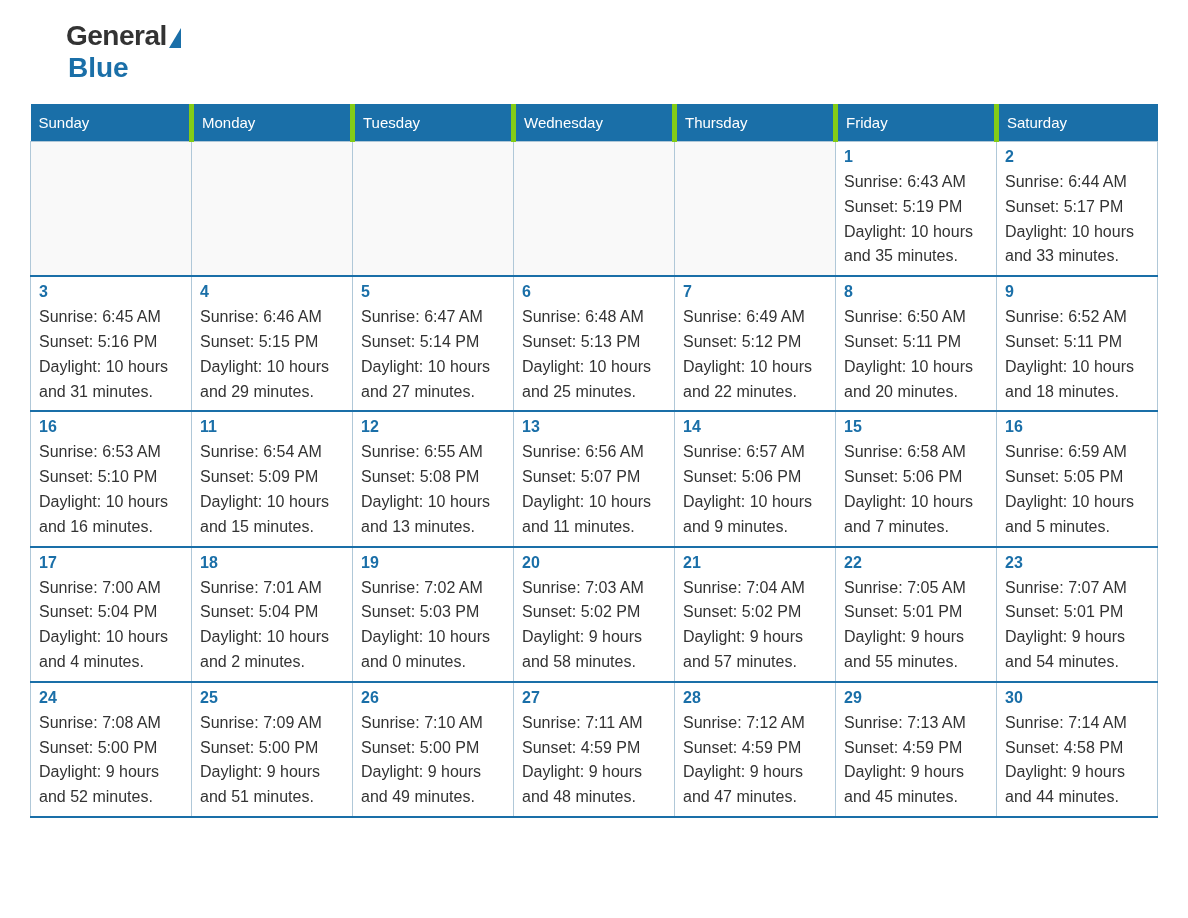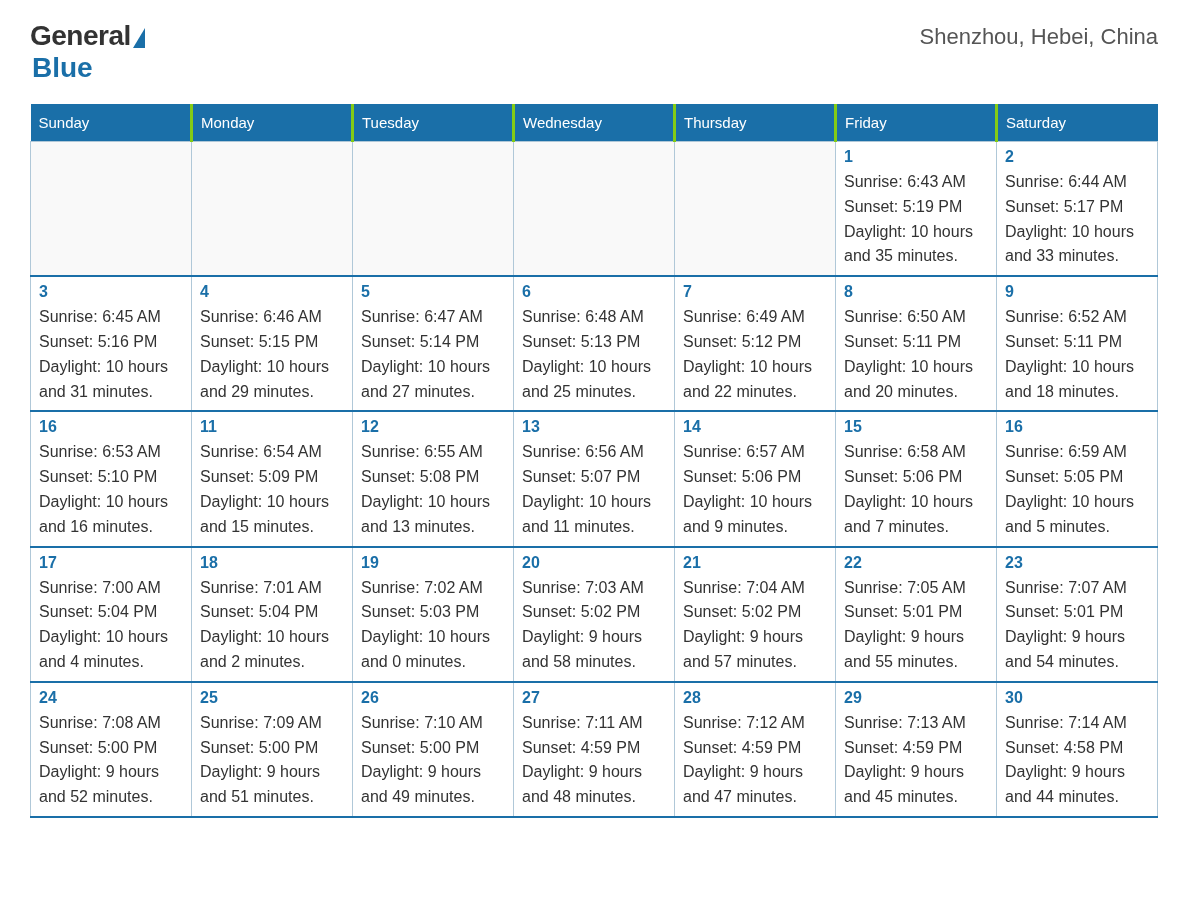--- a/index.html
+++ b/index.html
@@ -13,20 +13,21 @@
     .header {
       display: flex;
       justify-content: space-between;
       align-items: flex-start;
       margin-bottom: 20px;
     }
     .logo {
       display: flex;
       flex-direction: column;
       align-items: flex-start;
+      margin-left: 36px;
     }
     .logo-top {
       display: flex;
       align-items: center;
     }
     .logo-general {
       font-size: 28px;
       font-weight: bold;
       color: #333;
       letter-spacing: -0.5px;
@@ -64,21 +65,21 @@
       width: 100%;
       border-collapse: collapse;
       table-layout: fixed;
     }
     thead tr th {
       background-color: #1a6fa8;
       color: #fff;
       padding: 10px 8px;
       font-size: 15px;
       font-weight: normal;
-      border-right: 3px solid #84cc16;
+      border-right: 5px solid #84cc16;
       text-align: left;
     }
     thead tr th:last-child {
       border-right: none;
     }
     tbody tr td {
       border: 1px solid #b0c8d8;
       vertical-align: top;
       padding: 6px 8px;
       font-size: 12.5px;
@@ -109,21 +110,20 @@
 
 <div class="header">
   <div class="logo">
     <div class="logo-top">
       <span class="logo-general">General</span>
       <div class="logo-triangle"></div>
     </div>
     <span class="logo-blue">Blue</span>
   </div>
   <div class="title-section">
-    <div class="location">Shenzhou, Hebei, China</div>
   </div>
 </div>
 
 <table>
   <thead>
     <tr id="header-row">
         <th>Sunday</th>
         <th>Monday</th>
         <th>Tuesday</th>
         <th>Wednesday</th>

